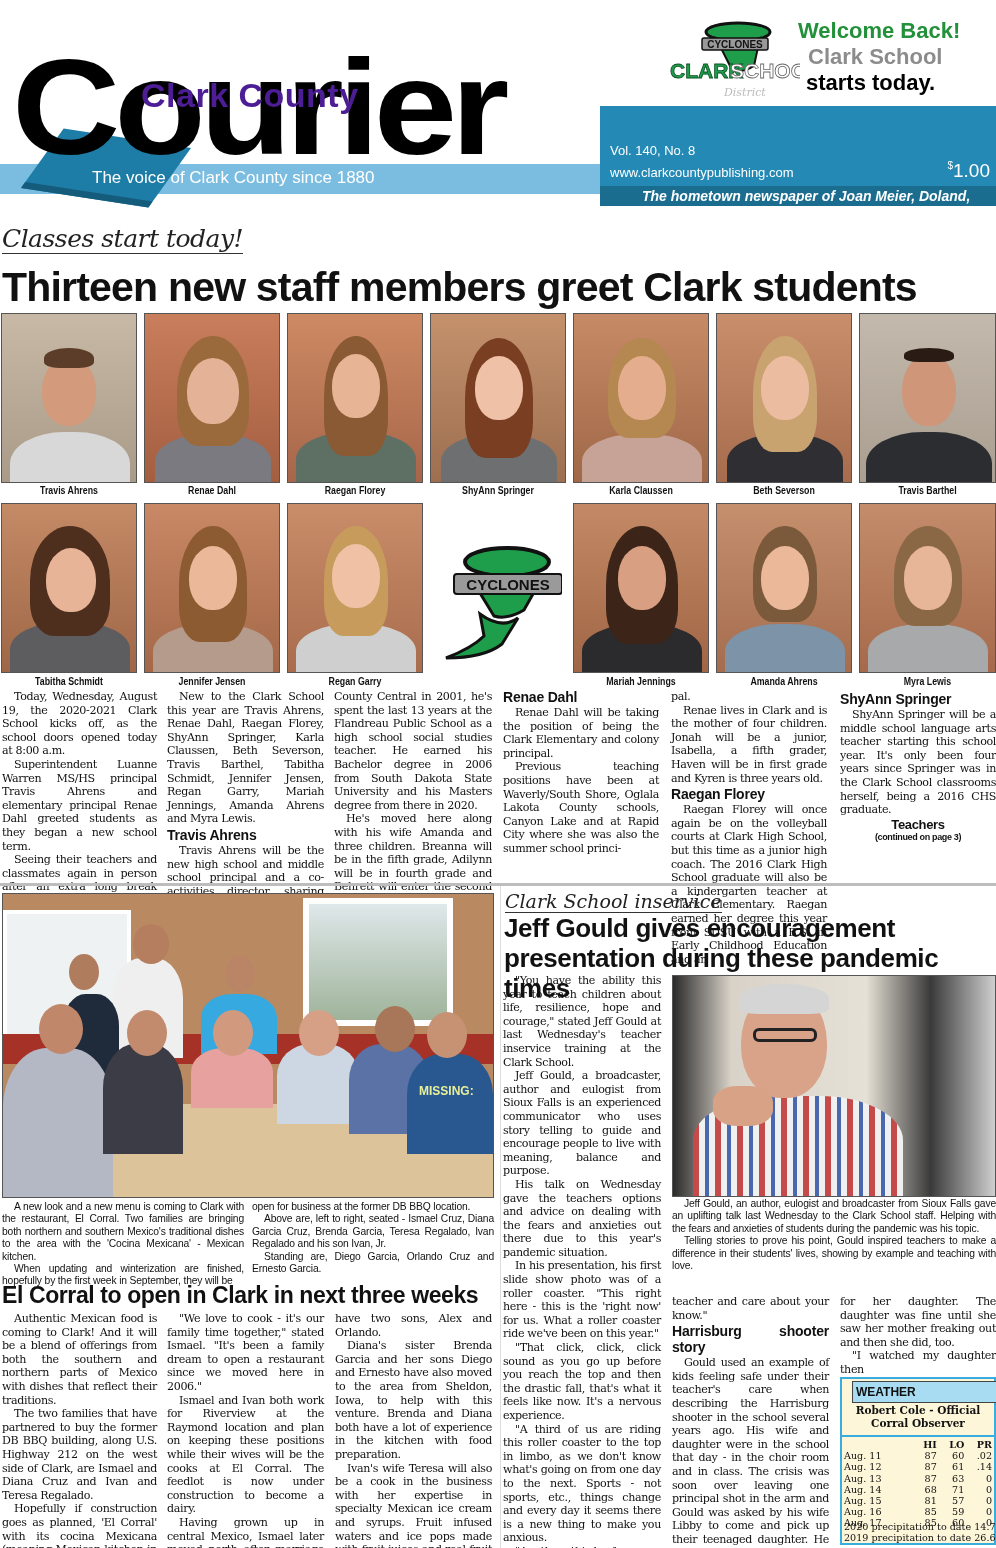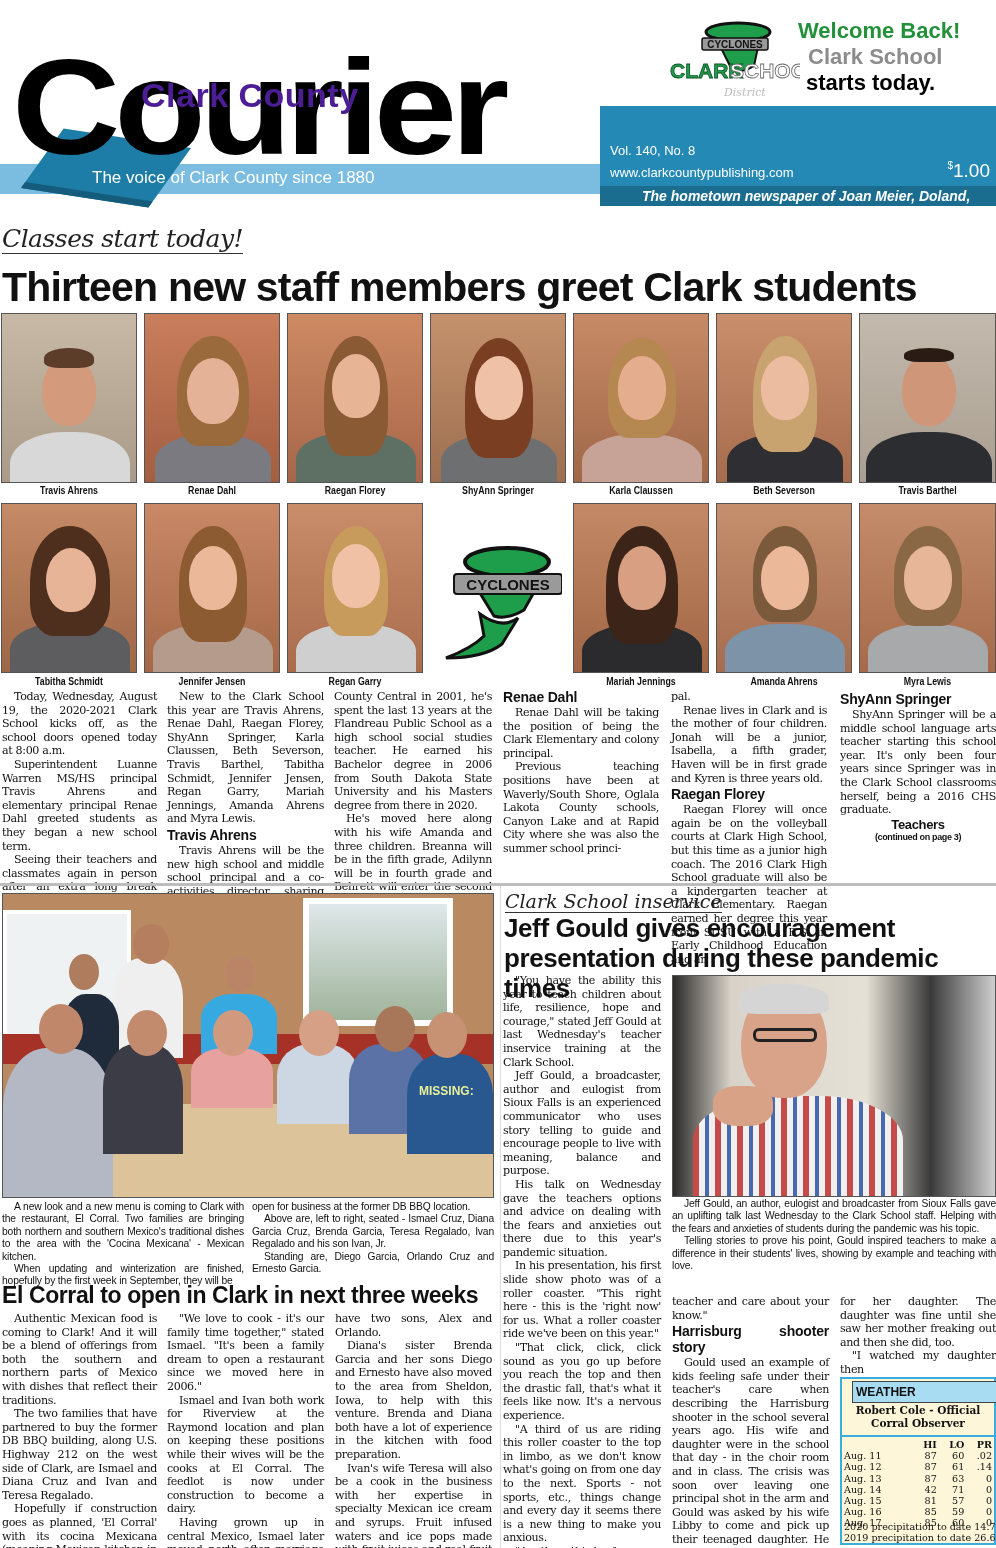--- a/index.html
+++ b/index.html
@@ -383,21 +383,21 @@
           <td class="n">.14</td>
         </tr>
     <tr>
           <td>Aug. 13</td>
           <td class="n">87</td>
           <td class="n">63</td>
           <td class="n">0</td>
         </tr>
     <tr>
           <td>Aug. 14</td>
-          <td class="n">42</td>
+          <td class="n">68</td>
           <td class="n">71</td>
           <td class="n">0</td>
         </tr>
     <tr>
           <td>Aug. 15</td>
           <td class="n">81</td>
           <td class="n">57</td>
           <td class="n">0</td>
         </tr>
     <tr>

